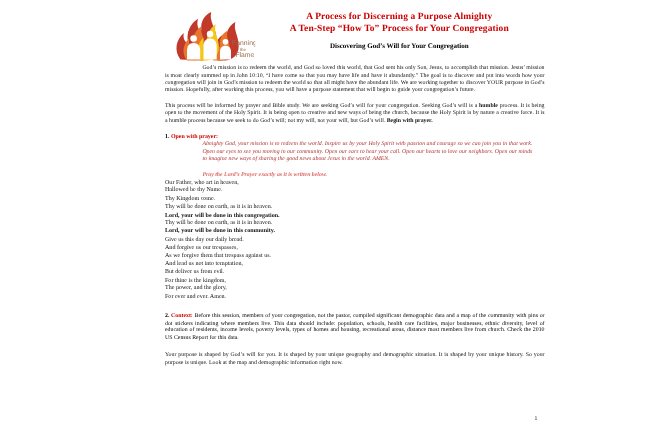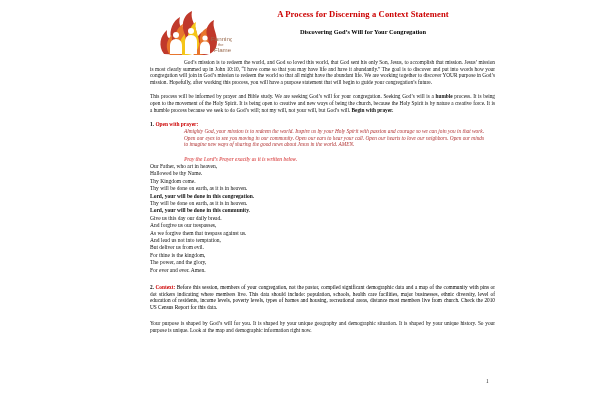--- a/index.html
+++ b/index.html
@@ -162,21 +162,22 @@
           <circle cx="51" cy="28" r="2.6" fill="#ffffff"></circle>
           <path d="M51 31.5 C47.5 31.5 46 34 46 37 L46 44 L56 44 L56 37 C56 34 54.5 31.5 51 31.5 Z" fill="#ffffff"></path>
 
           <text x="57" y="31" font-family="Liberation Sans, sans-serif" font-size="6.2" fill="#9a6b4f">Fanning</text>
           <text x="64" y="36" font-family="Liberation Sans, sans-serif" font-size="4" fill="#9a6b4f">the</text>
           <text x="60" y="41.5" font-family="Liberation Sans, sans-serif" font-size="6.2" fill="#9a6b4f">Flame</text>
         </svg>
       </div>
 
       <div class="title-block">
-        <div class="doc-title">A Process for Discerning a Context Statement</div>
+        <div class="doc-title">A Process for Discerning a Purpose Almighty</div>
+        <div class="doc-title">A Ten-Step “How To” Process for Your Congregation</div>
         <div class="subtitle">Discovering God’s Will for Your Congregation</div>
       </div>
 
     </div>
 
     <div class="gap-sm"></div>
     <p class="para indent">God’s mission is to redeem the world, and God so loved this world, that God sent his only Son, Jesus, to accomplish that mission. Jesus’ mission is most clearly summed up in John 10:10, “I have come so that you may have life and have it abundantly.” The goal is to discover and put into words how your congregation will join in God’s mission to redeem the world so that all might have the abundant life. We are working together to discover YOUR purpose in God’s mission. Hopefully, after working this process, you will have a purpose statement that will begin to guide your congregation’s future.</p>
 
     <div class="gap-md"></div>
 

